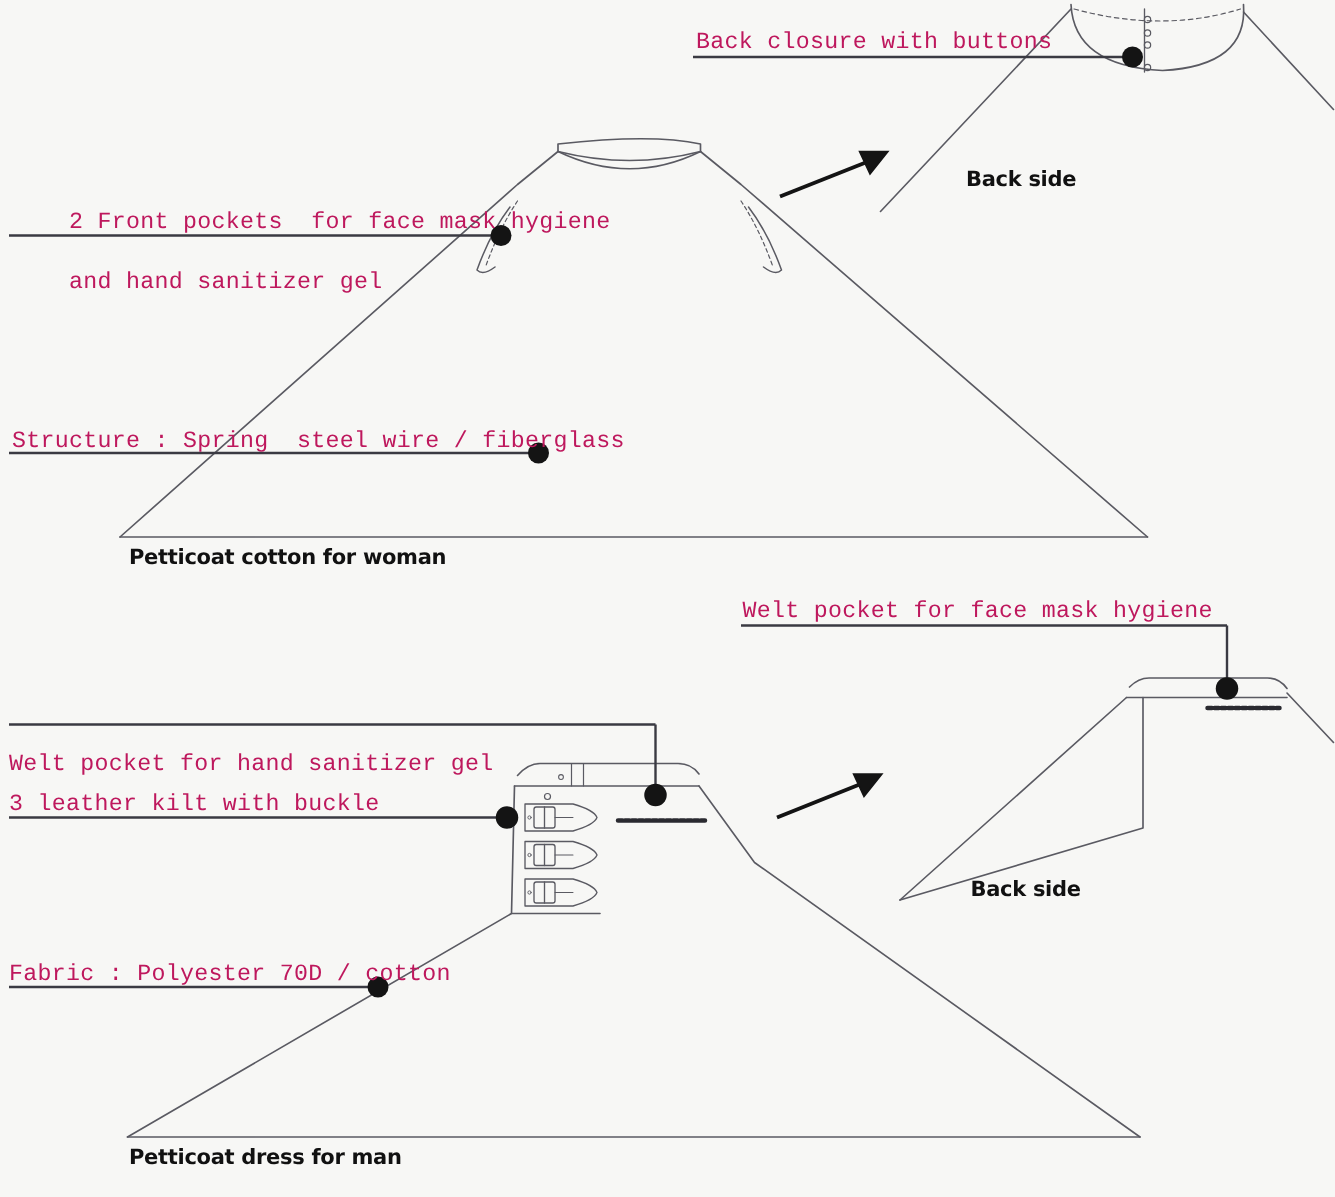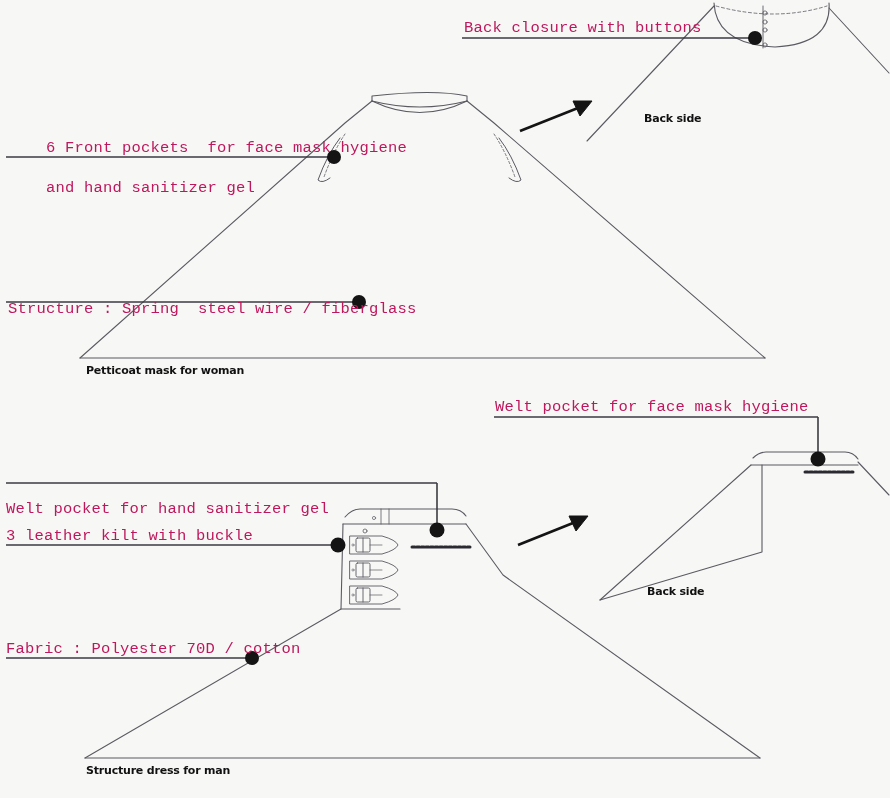--- a/index.html
+++ b/index.html
@@ -29,21 +29,21 @@
     line-height:19px;
     letter-spacing:.2px;
     white-space:pre;
   }
   .anno-2line{ line-height:20px; }
   .bold-label{
     position:absolute;
     color:#111111;
     font-family:"DejaVu Sans", sans-serif;
     font-weight:bold;
-    font-size:11px;
+    font-size:14px;
     letter-spacing:-.2px;
     white-space:pre;
   }
 </style>
 </head>
 <body>
 
 <div id="stage">
 
   <svg id="art" viewBox="0 0 890 798">
@@ -163,37 +163,37 @@
     <g stroke="#141414" fill="#141414">
       <line x1="520" y1="131" x2="583" y2="106" stroke-width="2.6"></line>
       <polygon points="592,101 573,101 580,116"></polygon>
 
       <line x1="518" y1="545" x2="578" y2="521" stroke-width="2.6"></line>
       <polygon points="588,516 569,516 576,531"></polygon>
     </g>
   </svg>
 
   <div class="anno anno-2line" style="left:8px; top:118px;">
-    <span>6 Front pockets  for face mask hygiene</span><br>
+    <span>2 Front pockets  for face mask hygiene</span><br>
     <span>and hand sanitizer gel</span>
   </div>
 
-  <div class="anno" style="left:8px; top:285px;margin-top:15px;">Structure : Spring  steel wire / fiberglass</div>
+  <div class="anno" style="left:8px; top:285px;">Structure : Spring  steel wire / fiberglass</div>
 
   <div class="anno" style="left:464px; top:19px;">Back closure with buttons</div>
 
   <div class="anno" style="left:6px; top:464px;margin-top:36px;">Welt pocket for hand sanitizer gel</div>
 
   <div class="anno" style="left:6px; top:527px;text-align:right;">3 leather kilt with buckle</div>
 
   <div class="anno" style="left:6px; top:640px;text-align:center;">Fabric : Polyester 70D / cotton</div>
 
   <div class="anno" style="left:495px; top:398px;">Welt pocket for face mask hygiene</div>
 
-  <div class="bold-label" style="left:86px; top:364px;">Petticoat mask for woman</div>
+  <div class="bold-label" style="left:86px; top:364px;">Petticoat cotton for woman</div>
 
-  <div class="bold-label" style="left:86px; top:764px;">Structure dress for man</div>
+  <div class="bold-label" style="left:86px; top:764px;">Petticoat dress for man</div>
 
   <div class="bold-label" style="left:644px; top:112px;">Back side</div>
 
   <div class="bold-label" style="left:647px; top:585px;">Back side</div>
 
 </div>
 
 </body></html>

